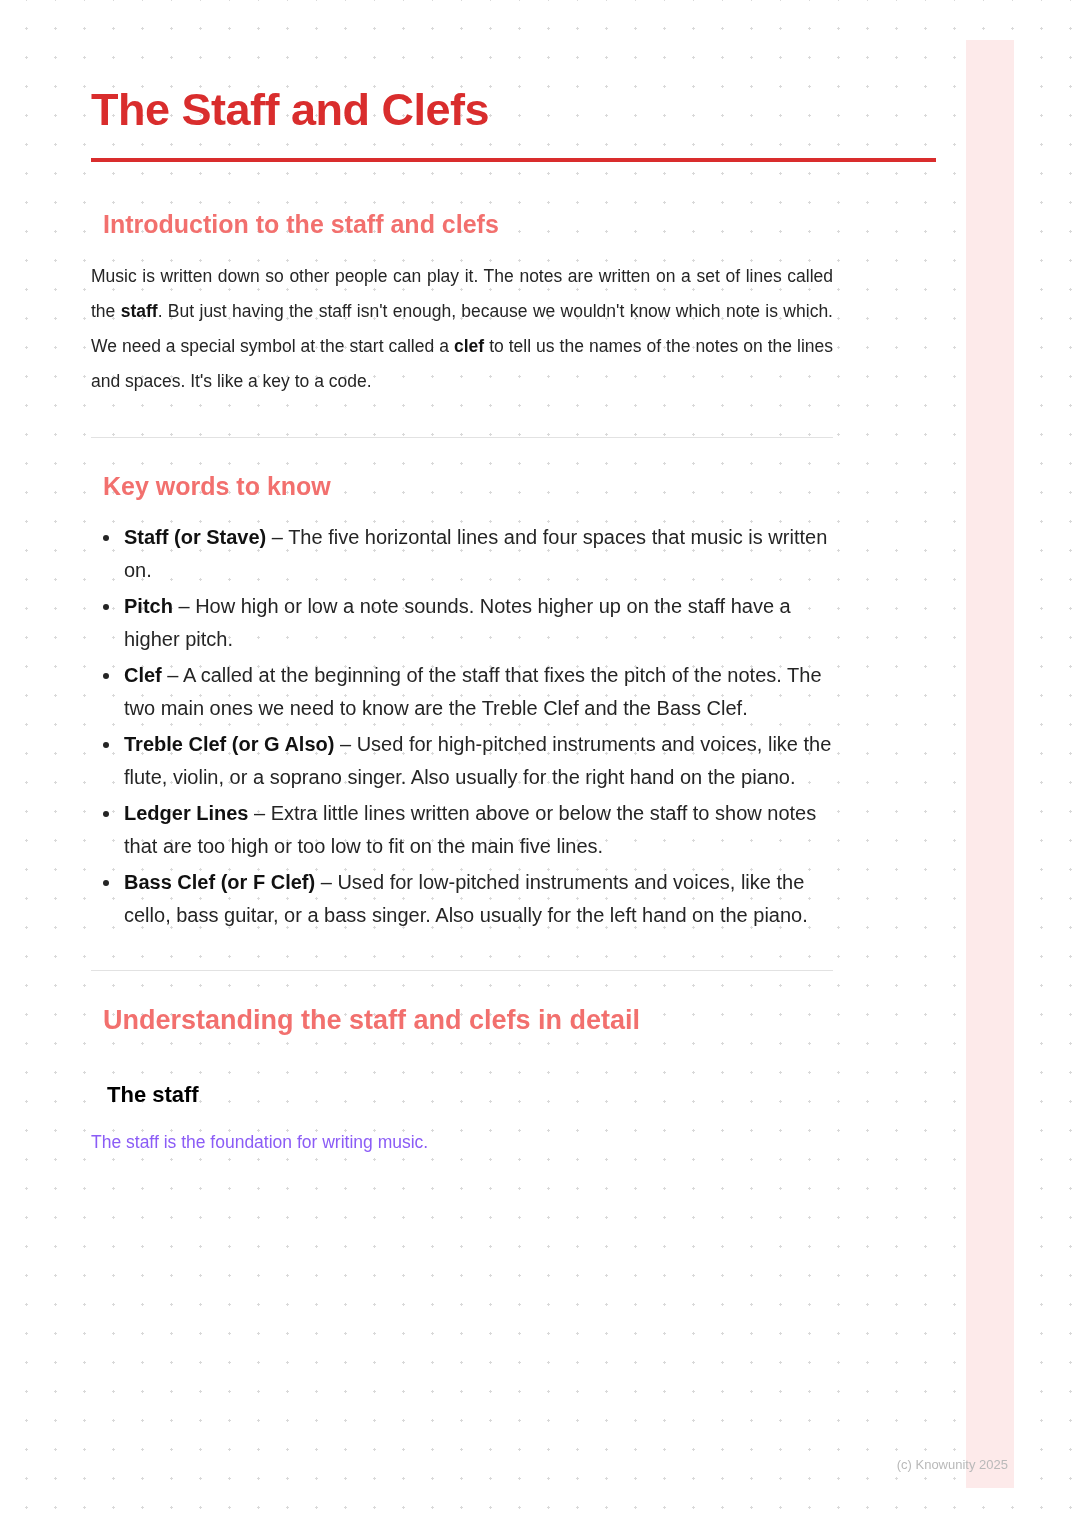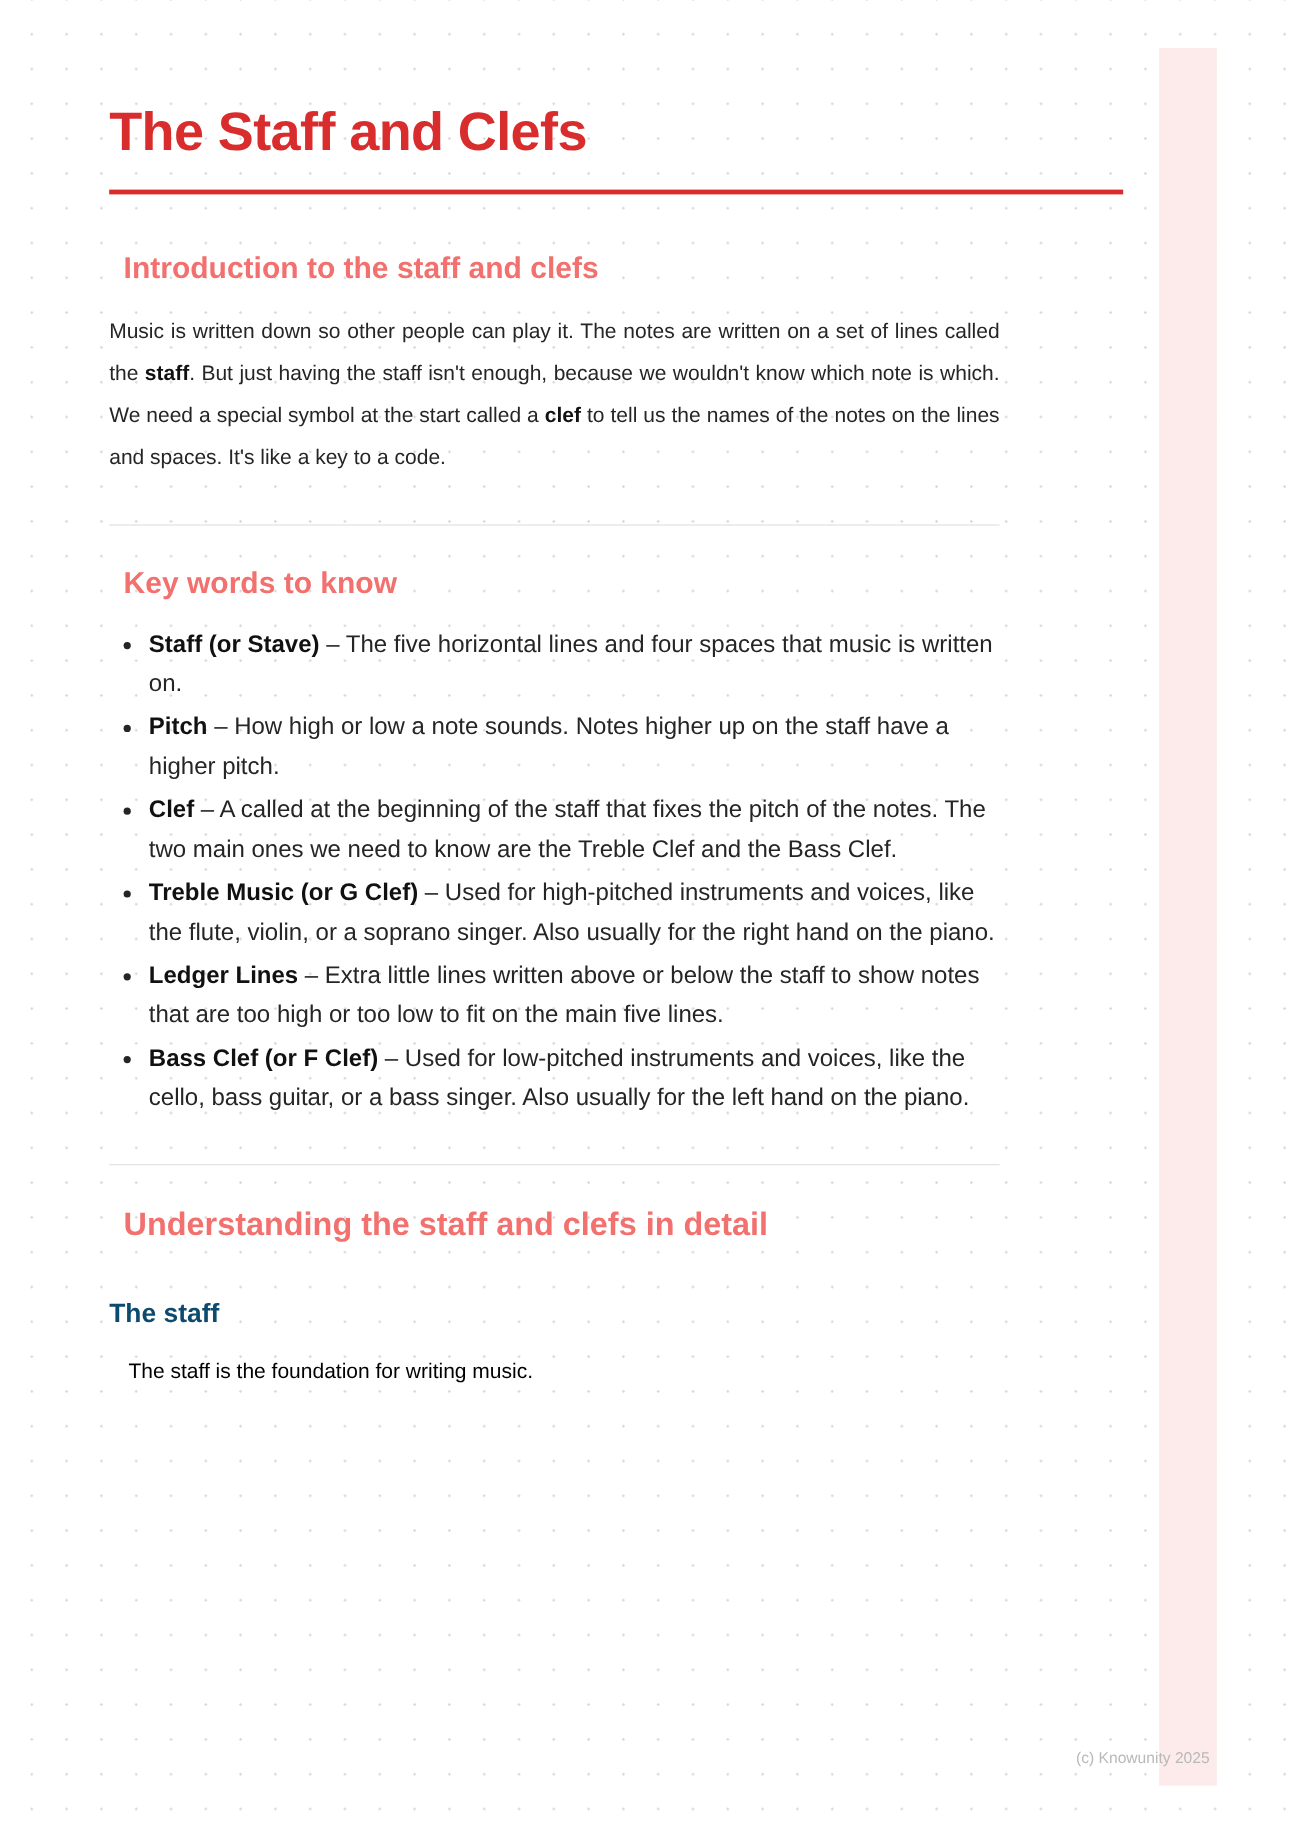--- a/index.html
+++ b/index.html
@@ -63,35 +63,35 @@
     color: #f2706e;
     margin: 0 0 20px 12px;
   }
   h2.section.big {
     font-size: 27px;
     color: #f2706e;
   }
   h3.subsection {
     font-size: 22px;
     font-weight: bold;
-    color: #0c4a6e;
-    margin: 0 0 18px 0;
+    color: #000000;
+    margin: 0 0 18px 16px;
   }
   p.body {
     font-size: 17.5px;
     line-height: 35px;
     color: #252525;
     margin: 0;
     text-align: justify;
   }
   p.plain {
     font-size: 17.5px;
     line-height: 32px;
-    color: #000000;
-    margin: 16px;
+    color: #8b5cf6;
+    margin: 0;
     text-align: left;
   }
   ul.bullets {
     list-style: none;
     margin: 0;
     padding: 0;
   }
   ul.bullets li {
     position: relative;
     padding-left: 33px;
@@ -144,21 +144,21 @@
     <h2 class="section">Introduction to the staff and clefs</h2>
     <p class="body"><span>Music is written down so other people can play it. The notes are written on a set of lines called the </span><span class="b">staff</span><span>. But just having the staff isn't enough, because we wouldn't know which note is which. We need a special symbol at the start called a </span><span class="b">clef</span><span> to tell us the names of the notes on the lines and spaces. It's like a key to a code.</span></p>
 
     <hr class="divider">
 
     <h2 class="section">Key words to know</h2>
     <ul class="bullets">
       <li><span class="b">Staff (or Stave)</span><span> – The five horizontal lines and four spaces that music is written on.</span></li>
       <li><span class="b">Pitch</span><span> – How high or low a note sounds. Notes higher up on the staff have a higher pitch.</span></li>
       <li><span class="b">Clef</span><span> – A called at the beginning of the staff that fixes the pitch of the notes. The two main ones we need to know are the Treble Clef and the Bass Clef.</span></li>
-      <li><span class="b">Treble Music (or G Clef)</span><span> – Used for high-pitched instruments and voices, like the flute, violin, or a soprano singer. Also usually for the right hand on the piano.</span></li>
+      <li><span class="b">Treble Clef (or G Also)</span><span> – Used for high-pitched instruments and voices, like the flute, violin, or a soprano singer. Also usually for the right hand on the piano.</span></li>
       <li><span class="b">Ledger Lines</span><span> – Extra little lines written above or below the staff to show notes that are too high or too low to fit on the main five lines.</span></li>
       <li><span class="b">Bass Clef (or F Clef)</span><span> – Used for low-pitched instruments and voices, like the cello, bass guitar, or a bass singer. Also usually for the left hand on the piano.</span></li>
     </ul>
 
     <hr class="divider">
 
     <h2 class="section big">Understanding the staff and clefs in detail</h2>
     <div class="spacer-sm"></div>
     <h3 class="subsection">The staff</h3>
     <p class="plain">The staff is the foundation for writing music.</p>

